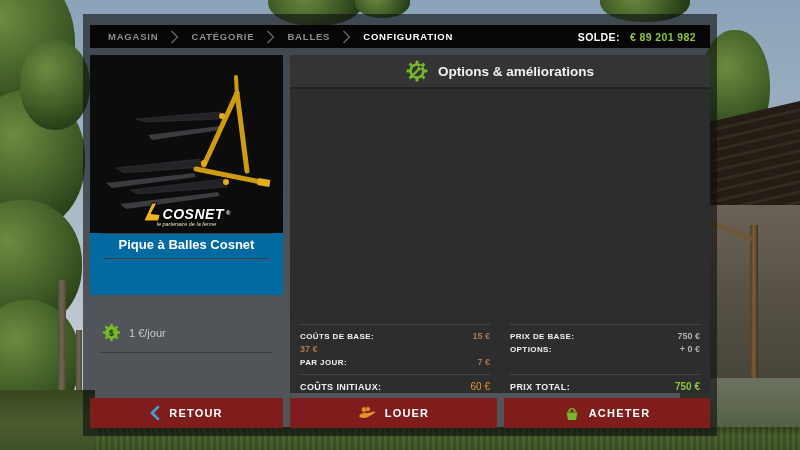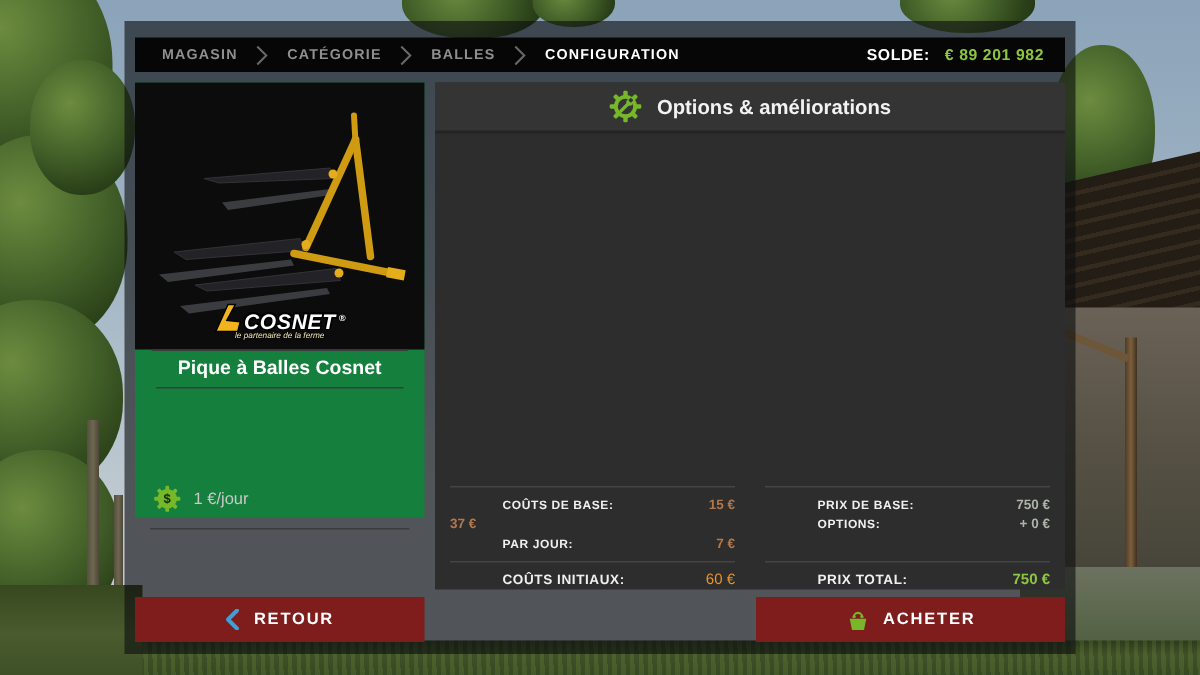--- a/index.html
+++ b/index.html
@@ -38,21 +38,21 @@
   .crumb{font-size:9.5px;font-weight:bold;letter-spacing:.8px;color:#8f8f8f;
     padding:0 4px;cursor:pointer;}
   .crumb:first-child{margin-left:14px;}
   .crumb.active{color:#ffffff;}
   .crumb-sep{margin:0 8px;display:flex;align-items:center;}
   .balance{margin-left:auto;display:flex;align-items:center;padding-right:14px;}
   .balance-label{color:#ffffff;font-weight:bold;font-size:10.5px;letter-spacing:.4px;}
   .balance-value{color:#8dc63f;font-weight:bold;font-size:10.5px;margin-left:10px;letter-spacing:.4px;}
 
   
-  .left-panel{position:absolute;left:90px;top:55px;width:193px;height:290px;background:#15803d;}
+  .left-panel{position:absolute;left:90px;top:55px;width:193px;height:240px;background:#0369a1;}
   .product-image{position:relative;width:100%;height:178px;background:#0c0c0c;overflow:hidden;}
   .logo-block{position:absolute;left:0;right:0;bottom:6px;display:flex;flex-direction:column;align-items:center;}
   .logo-row{display:flex;align-items:flex-end;gap:2px;}
   .logo-text{font-style:italic;font-weight:900;font-size:14px;color:#ffffff;letter-spacing:.5px;
     text-shadow:-1px -1px 0 #000,1px -1px 0 #000,-1px 1px 0 #000,1px 1px 0 #000;}
   .logo-reg{font-size:6px;color:#fff;font-weight:bold;margin-bottom:6px;
     text-shadow:0 0 2px #000;}
   .logo-tagline{font-size:5.5px;font-style:italic;color:#efe2b0;margin-top:-1px;
     text-shadow:0 0 2px #000;}
   .lp-divider{position:absolute;left:11px;width:171px;height:1px;background:#3c3c3c;}
@@ -66,21 +66,21 @@
   .panel-header{height:32px;background:#343434;border-bottom:2px solid #232323;
     display:flex;align-items:center;justify-content:center;gap:10px;}
   .panel-title{color:#f2f2f2;font-size:13.5px;font-weight:600;}
   .empty-message{position:absolute;left:0;top:150px;width:100%;text-align:center;
     color:#9b9b9b;font-size:12.5px;}
 
   .summary{position:absolute;left:10px;right:10px;top:269px;display:flex;gap:20px;}
   .sum-col{flex:1;border-top:1px solid #454545;padding-top:5px;}
   .sum-rows{min-height:40px;}
   .sum-row{display:flex;justify-content:space-between;align-items:baseline;line-height:13px;}
-  .sum-label{font-size:8px;font-weight:bold;letter-spacing:.4px;color:#f0f0f0;margin-left:35px;}
+  .sum-label{font-size:8px;font-weight:bold;letter-spacing:.4px;color:#f0f0f0;}
   .sum-val{font-size:9px;font-weight:bold;}
   .val-cost{color:#b3774d;}
   .val-price{color:#adb4a9;}
   .sum-total{border-top:1px solid #454545;margin-top:4px;padding-top:6px;
     display:flex;justify-content:space-between;align-items:baseline;}
   .sum-total .sum-label{font-size:9px;}
   .total-cost{color:#e8942a;font-size:10px;font-weight:normal;}
   .total-price{color:#8dc63f;font-size:10px;font-weight:bold;}
 
   
@@ -275,20 +275,28 @@
       </div>
     </div>
   </div>
 
   <div class="btn btn-back">
     <svg width="10" height="14" viewBox="0 0 10 14">
       <path d="M8 1 L2 7 L8 13" stroke="#3f9fd8" stroke-width="2.6" fill="none" stroke-linecap="round" stroke-linejoin="round"></path>
     </svg>
     <span>RETOUR</span>
   </div>
+  <div class="btn btn-rent">
+    <svg width="18" height="14" viewBox="0 0 18 14">
+      <circle cx="6.2" cy="3.6" r="2.6" fill="#e8942a" stroke="#7a4a10" stroke-width="0.6"></circle>
+      <circle cx="10" cy="3" r="2.2" fill="#e8942a" stroke="#7a4a10" stroke-width="0.6"></circle>
+      <path d="M1.5 9 Q5.5 5.8 9.5 7.2 L16 5.4 Q17.6 5.2 17 6.8 L10.5 10.8 Q6 13 1.5 11.2 Z" fill="#e8942a"></path>
+    </svg>
+    <span>LOUER</span>
+  </div>
   <div class="btn btn-buy">
     <svg width="16" height="15" viewBox="0 0 16 15">
       <path d="M5 6 a3 3.4 0 0 1 6 0" stroke="#76b82a" stroke-width="1.4" fill="none"></path>
       <circle cx="5.5" cy="5" r="1" fill="#76b82a"></circle>
       <circle cx="10.5" cy="5" r="1" fill="#76b82a"></circle>
       <path d="M2.5 6.5 H13.5 L12 14 H4 Z" fill="#76b82a"></path>
     </svg>
     <span>ACHETER</span>
   </div>
 

